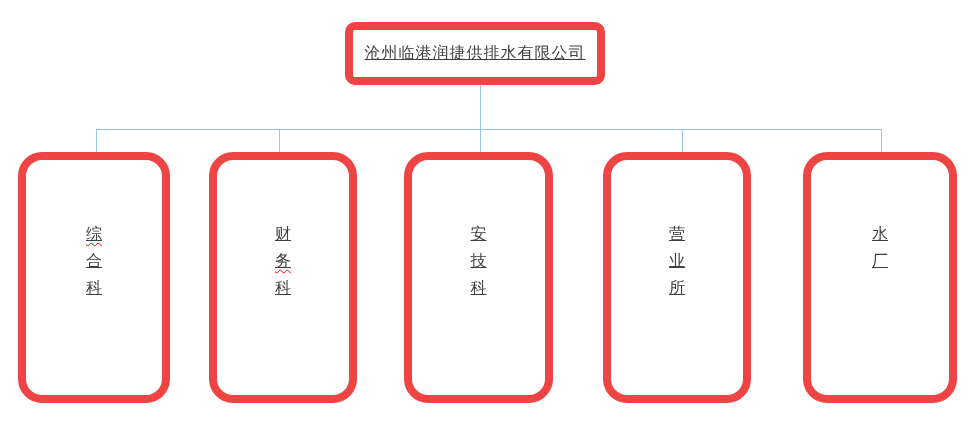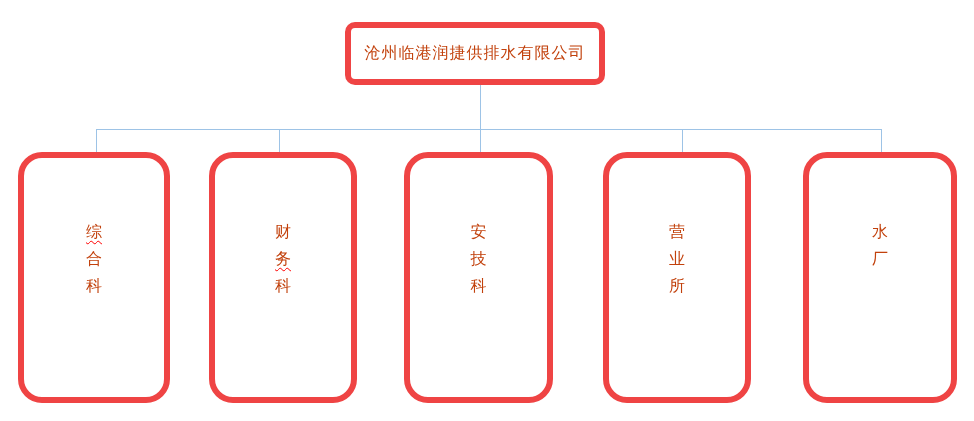--- a/index.html
+++ b/index.html
@@ -11,23 +11,24 @@
   .canvas {
     position: relative;
     width: 974px;
     height: 421px;
     background: #ffffff;
     overflow: hidden;
   }
   .node {
     position: absolute;
     background: #ffffff;
-    border: 6px solid #ef4444;
+    border: 8px solid #ef4444;
     box-sizing: border-box;
-    color: #c2410c;
+    color: #404040;
+    text-decoration: underline;
   }
   .root-node {
     left: 345px;
     top: 22px;
     width: 260px;
     height: 63px;
     border-radius: 10px;
     display: flex;
     align-items: center;
     justify-content: center;

